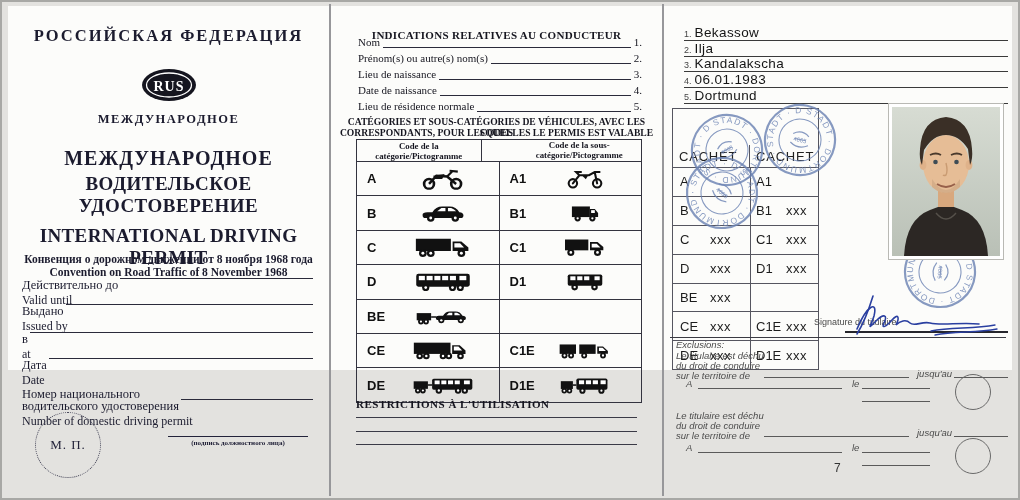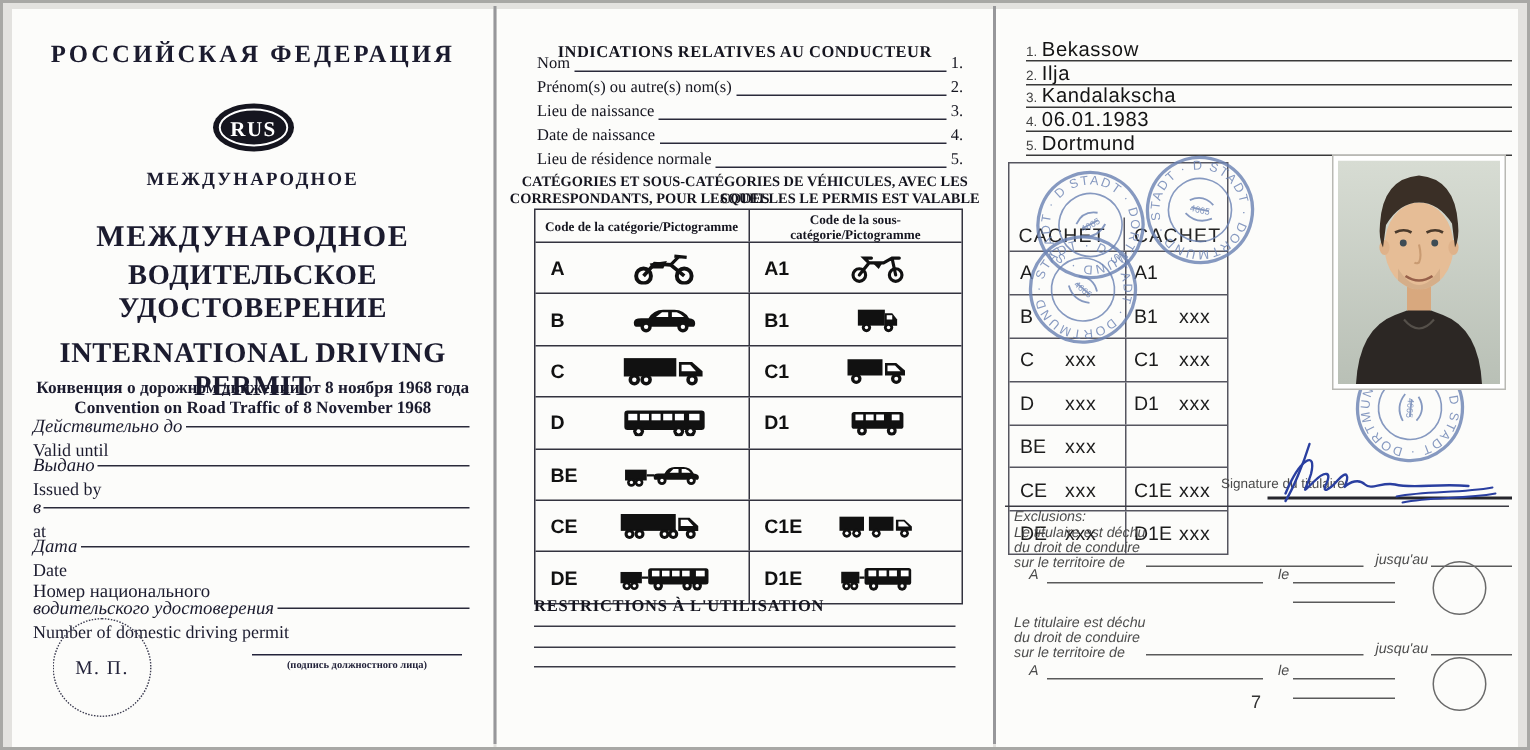--- a/index.html
+++ b/index.html
@@ -1,59 +1,59 @@
 <!DOCTYPE html>
 <html><head>
 <meta charset="utf-8">
 <style>
   html,body{margin:0;padding:0;}
   body{width:1020px;height:500px;position:relative;background:#dedddb;
        font-family:"Liberation Serif","DejaVu Serif",serif;overflow:hidden;}
   .scan-frame{position:absolute;inset:0;border:2px solid #a8a8a5;background:#e3e2df;}
-  .page{position:absolute;top:6px;height:492px;background:#fcfcfa;}
+  .page{position:absolute;top:6px;height:364px;background:#fcfcfa;}
   #pg-left{left:8px;width:321px;}
   #pg-mid{left:331px;width:331px;}
   #pg-right{left:664px;width:348px;}
   .fold{position:absolute;top:4px;height:492px;width:2px;background:#97979a;}
   #fold1{left:329px;} #fold2{left:662px;}
   .abs{position:absolute;}
   .ctr{left:0;width:100%;text-align:center;}
   
   .lp{color:#1b1b2e;}
   .lt1{top:20px;font-size:16.5px;font-weight:bold;letter-spacing:2px;}
   .lt2{top:42px;font-size:15.5px;font-weight:bold;letter-spacing:1px;}
   .lbadge{top:62px;left:0;width:100%;text-align:center;}
   .lm1{top:106px;font-size:12.5px;font-weight:bold;letter-spacing:1.5px;}
   .lm2{top:121px;font-size:12.5px;font-weight:bold;letter-spacing:1.5px;}
   .lb1{top:141px;font-size:20px;font-weight:bold;letter-spacing:1px;}
   .lb2{top:167px;font-size:19px;font-weight:bold;letter-spacing:.5px;}
   .lserial{top:198px;font-size:14px;font-weight:bold;letter-spacing:3px;word-spacing:14px;}
   .len-title{top:219px;font-size:19px;font-weight:bold;letter-spacing:.4px;}
   .lc1{top:247px;font-size:11.5px;font-weight:bold;}
   .lc2{top:260px;font-size:11.5px;font-weight:bold;}
-  .lrow{position:absolute;left:14px;right:16px;display:flex;align-items:center;height:13px;font-style:italic;}
+  .lrow{position:absolute;left:14px;right:16px;display:flex;align-items:flex-start;height:13px;}
   .lrow .lab{font-size:12.5px;white-space:nowrap;}
   .lrow .fill{flex:1;border-bottom:1.2px solid #2a2a3a;margin-left:2px;}
   .lsub{position:absolute;left:14px;font-size:12px;font-family:Liberation Serif, serif;}
   .lru2{position:absolute;left:14px;font-size:12.5px;}
   .mp-circle{position:absolute;left:27px;top:406px;width:64px;height:64px;border:1.7px dotted #3c3c50;
              border-radius:50%;display:flex;align-items:center;justify-content:center;
              font-size:13px;letter-spacing:1px;color:#23233a;}
   .lsig-line{position:absolute;left:160px;width:140px;top:430px;height:0;border-bottom:1.5px solid #23233a;}
   .lsig-cap{position:absolute;left:152px;width:156px;top:433px;text-align:center;font-size:7px;font-weight:bold;color:#23233a;}
   
   .mp-pg{color:#15151f;}
   .mtitle{top:23px;font-size:11px;font-weight:bold;letter-spacing:.3px;}
   .mrow{position:absolute;left:27px;right:20px;display:flex;align-items:flex-end;height:12px;}
   .mrow .lab{font-size:11px;white-space:nowrap;}
   .mrow .fill{flex:1;border-bottom:1.1px solid #2a2a3a;margin:0 3px;}
   .mrow .num{font-size:11px;}
   .mhead{font-size:9.6px;font-weight:bold;}
   .vtable{position:absolute;left:25px;top:133px;width:284px;border:1.5px solid #33333f;}
-  .vhdr{display:flex;height:21px;align-items:center;}
+  .vhdr{display:flex;height:21px;gap:36px;}
   .vhdr div{flex:1;text-align:center;font-size:8.8px;font-weight:bold;}
   .vhdr div:first-child{border-right:1px solid #33333f;height:100%;display:flex;align-items:center;justify-content:center;}
   .vrow{display:flex;height:33.4px;border-top:1px solid #33333f;}
   .vcell{flex:1;display:flex;align-items:center;padding-left:10px;padding-right:12px;}
   .vcell.c1{border-right:1px solid #33333f;}
   .vcode{width:32px;font:700 13px "Liberation Sans","DejaVu Sans",sans-serif;color:#111;}
   .vicon{margin:0 auto;display:block;}
   .mrestr{position:absolute;left:25px;top:392px;font-size:11px;font-weight:bold;letter-spacing:.5px;}
   .mline3{position:absolute;left:25px;right:25px;height:0;border-bottom:1.6px solid #3a3a46;}
   

